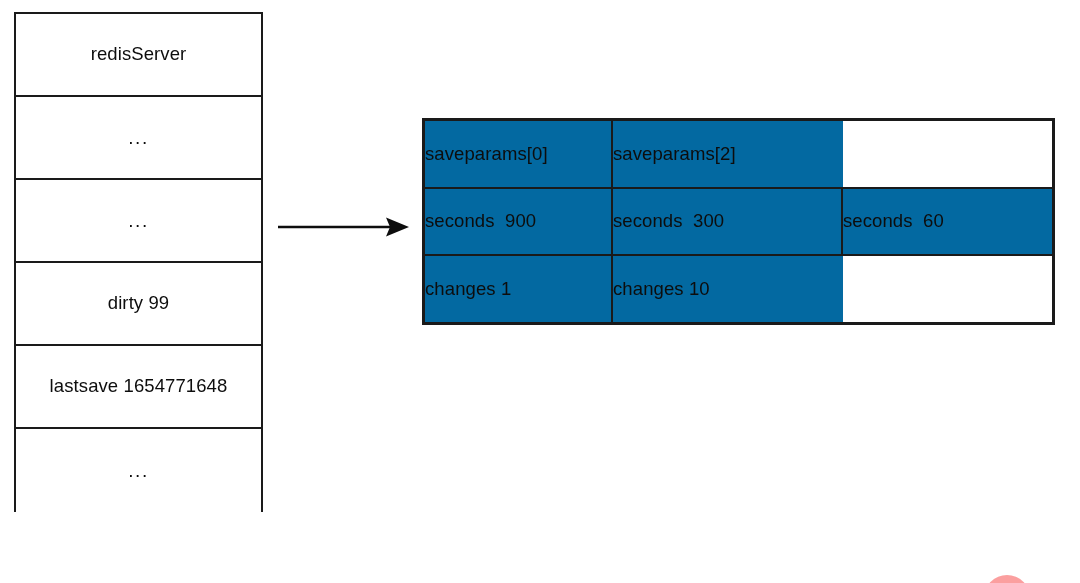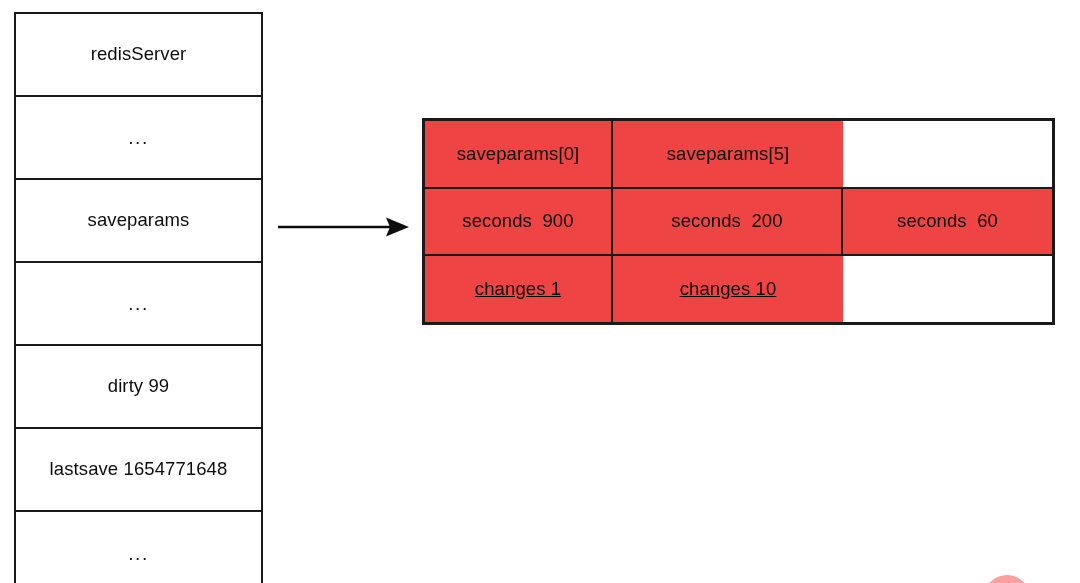--- a/index.html
+++ b/index.html
@@ -88,29 +88,28 @@
     flex-direction: column;
   }
   .array-row {
     display: flex;
     flex: 1 1 0;
     border-bottom: 2.5px solid #1a1a1a;
     box-sizing: border-box;
   }
   .array-row:last-child {
     border-bottom: none;
-    text-decoration: underline;
   }
   .array-cell {
     box-sizing: border-box;
     border-right: 2.5px solid #1a1a1a;
     display: flex;
     align-items: center;
-    justify-content: center;
-    background: #ef4444;
+    justify-content: flex-start;
+    background: #0369a1;
   }
   .array-cell:last-child {
     border-right: none;
   }
   .array-cell.c0 { width: 188px; }
   .array-cell.c1 { width: 230px; }
   .array-cell.c2 { width: 209px; }
   .array-text {
     font-size: 18.5px;
     color: #0d0d0d;
@@ -137,23 +136,20 @@
 <div id="canvas">
 
   <div class="struct-table">
     <div class="struct-row">
       <span class="struct-label">redisServer</span>
     </div>
     <div class="struct-row">
       <span class="struct-label ellipsis">...</span>
     </div>
     <div class="struct-row">
-      <span class="struct-label">saveparams</span>
-    </div>
-    <div class="struct-row">
       <span class="struct-label ellipsis">...</span>
     </div>
     <div class="struct-row">
       <span class="struct-label">dirty 99</span>
     </div>
     <div class="struct-row">
       <span class="struct-label wide">lastsave 1654771648</span>
     </div>
     <div class="struct-row">
       <span class="struct-label ellipsis">...</span>
@@ -165,30 +161,30 @@
     <polygon points="112,11.5 135,21 112,30.5 116,21" fill="#0d0d0d"></polygon>
   </svg>
 
   <div class="array-table">
 
     <div class="array-row">
       <div class="array-cell c0">
         <span class="array-text">saveparams[0]</span>
       </div>
       <div class="array-cell c1">
-        <span class="array-text">saveparams[5]</span>
+        <span class="array-text">saveparams[2]</span>
       </div>
     </div>
 
     <div class="array-row">
       <div class="array-cell c0">
         <span class="array-text">seconds  900</span>
       </div>
       <div class="array-cell c1">
-        <span class="array-text">seconds  200</span>
+        <span class="array-text">seconds  300</span>
       </div>
       <div class="array-cell c2">
         <span class="array-text">seconds  60</span>
       </div>
     </div>
 
     <div class="array-row">
       <div class="array-cell c0">
         <span class="array-text">changes 1</span>
       </div>

